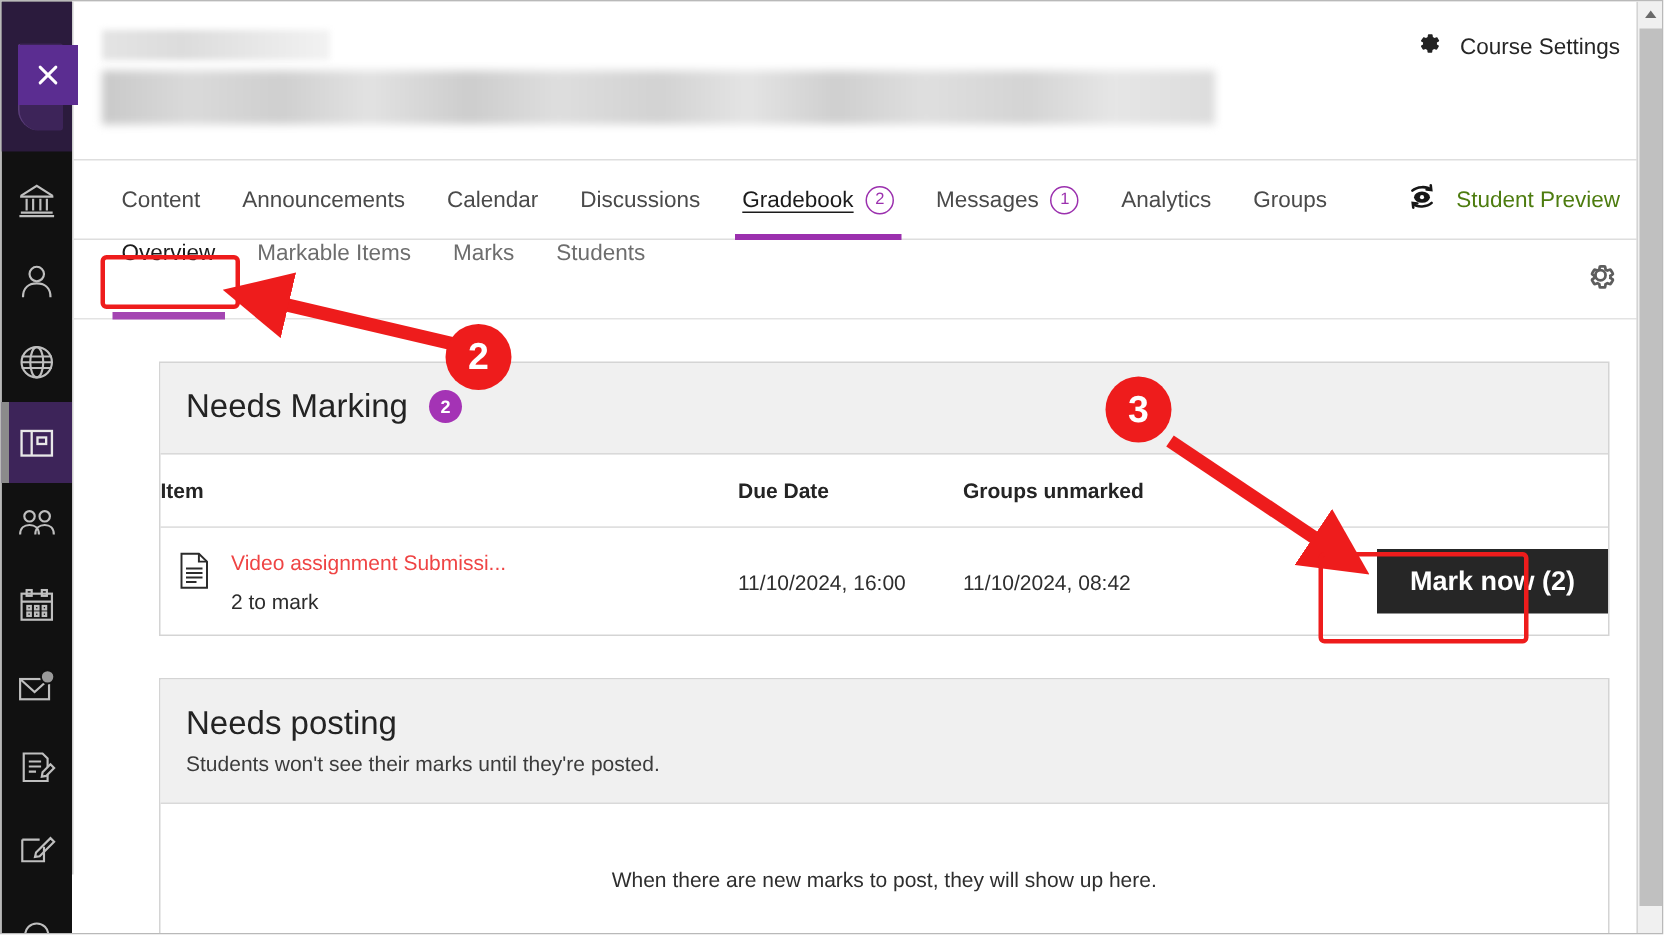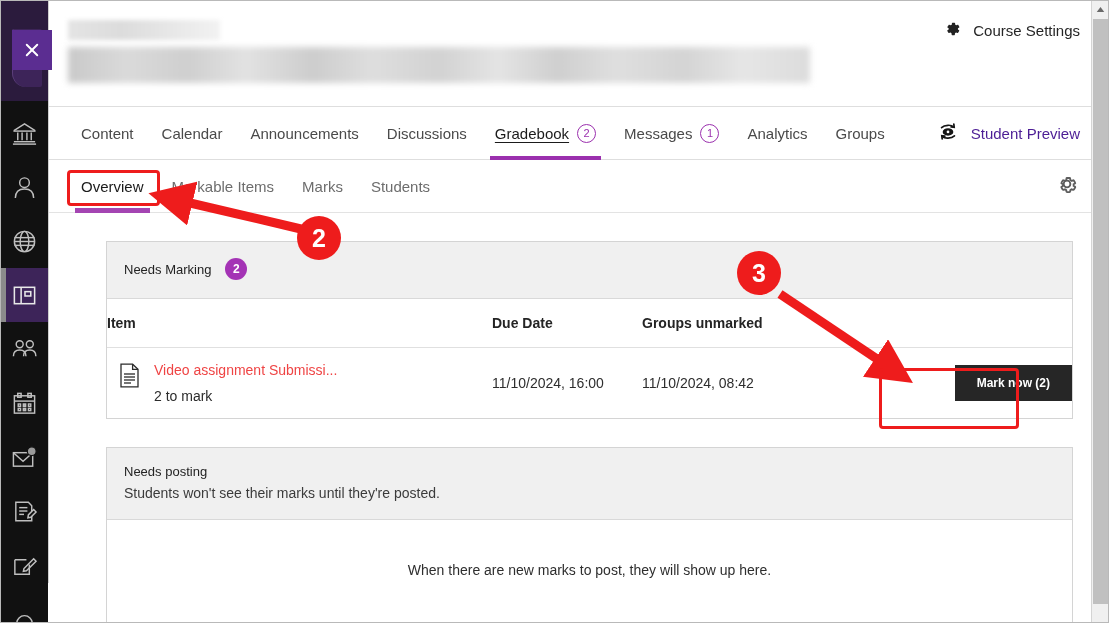--- a/index.html
+++ b/index.html
@@ -128,34 +128,34 @@
     font-size: 11px;
     display: flex; align-items: center; justify-content: center;
   }
   .student-preview {
     position: absolute; right: 28px; top: 50%;
     transform: translateY(-50%);
     display: flex; align-items: center; gap: 11px;
     cursor: pointer;
   }
   .student-preview svg { width: 24px; height: 20px; }
-  .student-preview span { font-size: 15px; color: #4c1d95; }
+  .student-preview span { font-size: 15px; color: #4d7c0f; }
 
   
   .subnav {
     position: relative;
     height: 53px;
     border-bottom: 1px solid #e3e3e3;
     display: flex; align-items: center;
     padding-left: 18px;
   }
   .sub-tab {
     position: relative;
     height: 53px;
-    display: flex; align-items: center;
+    display: flex; align-items: flex-start;
     padding: 0 14px;
     font-size: 15px; color: #6d6d6d;
     cursor: pointer;
   }
   .sub-tab.active { color: #1b1b1b; }
   .sub-tab.active::after {
     content: ""; position: absolute;
     left: 8px; right: 8px; bottom: 0;
     height: 5px; background: #a445b2;
   }
@@ -176,21 +176,21 @@
     border: 1px solid #d4d4d4;
     background: #ffffff;
     margin-bottom: 28px;
   }
   .card-head {
     background: #f0f0f0;
     border-bottom: 1px solid #d9d9d9;
     padding: 16px 17px 18px 17px;
   }
   .card-head-row { display: flex; align-items: center; gap: 14px; }
-  .card-title { font-size: 13px; color: #232323; }
+  .card-title { font-size: 22px; color: #232323; }
   .card-sub   { font-size: 14px; color: #3b3b3b; margin-top: 6px; }
   .count-badge {
     min-width: 22px; height: 22px; border-radius: 11px;
     background: #a433b5; color: #ffffff;
     font-size: 12px; font-weight: bold;
     display: flex; align-items: center; justify-content: center;
     padding: 0 6px;
   }
 
   table.grid { width: 100%; border-collapse: collapse; }
@@ -211,21 +211,21 @@
   .col-act  { text-align: right; padding-right: 14px; }
 
   .item-cell { display: flex; align-items: flex-start; gap: 14px; padding-left: 12px; }
   .item-cell svg { width: 21px; height: 25px; flex: none; margin-top: 1px; }
   .item-name { font-size: 14px; color: #ef4444; }
   .item-sub  { font-size: 14px; color: #2c2c2c; margin-top: 10px; }
 
   .mark-now-btn {
     display: inline-block;
     background: #262626; color: #ffffff;
-    font-size: 12px; font-weight: bold;
+    font-size: 18px; font-weight: bold;
     padding: 11px 22px;
     border: none; cursor: pointer;
     font-family: "Liberation Sans", sans-serif;
   }
 
   .empty-msg {
     text-align: center;
     font-size: 14px; color: #2e2e2e;
     padding: 42px 0 46px 0;
   }
@@ -384,24 +384,24 @@
         </span>
         <span>Course Settings</span>
       </div>
     </div>
 
     <div class="navbar">
       <div class="nav-tab">
         <span class="nav-label">Content</span>
       </div>
       <div class="nav-tab">
+        <span class="nav-label">Announcements</span>
+      </div>
+      <div class="nav-tab">
         <span class="nav-label">Calendar</span>
-      </div>
-      <div class="nav-tab">
-        <span class="nav-label">Announcements</span>
       </div>
       <div class="nav-tab">
         <span class="nav-label">Discussions</span>
       </div>
       <div class="nav-tab active">
         <span class="nav-label">Gradebook</span>
         <span class="nav-badge">2</span>
       </div>
       <div class="nav-tab">
         <span class="nav-label">Messages</span>

